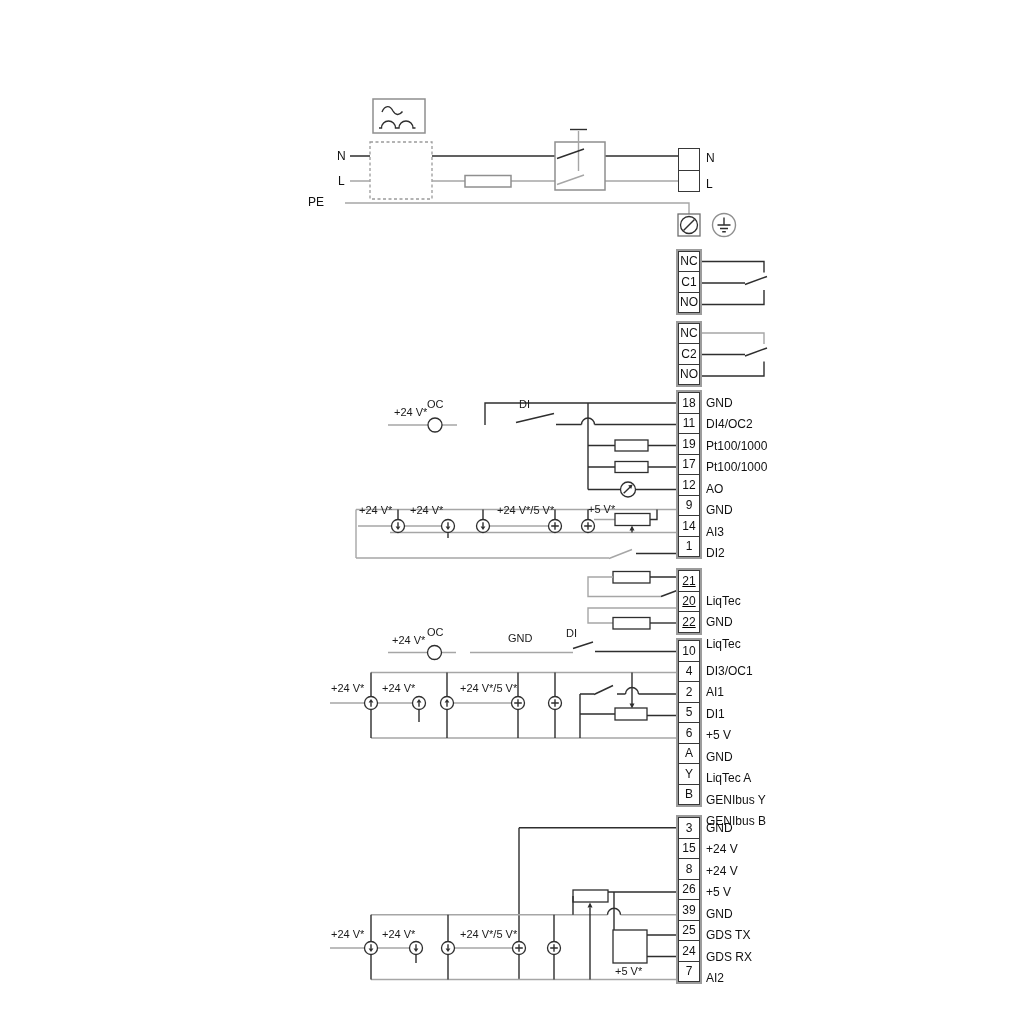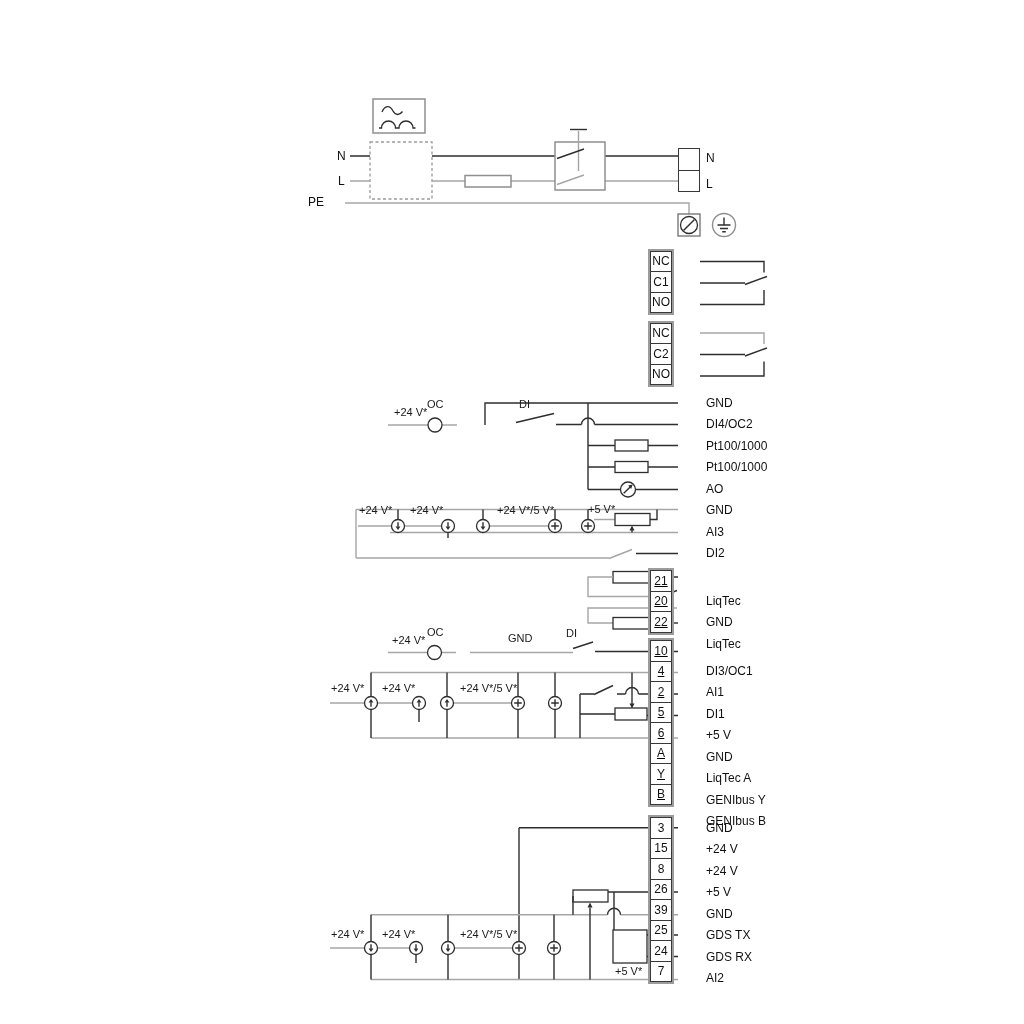--- a/index.html
+++ b/index.html
@@ -7,21 +7,21 @@
          font-family:"Liberation Sans",sans-serif;}
   svg{position:absolute;left:0;top:0;}
   .g{stroke:#a6a6a6;stroke-width:1.4;fill:none;}
   .d{stroke:#2e2e2e;stroke-width:1.4;fill:none;}
   .box{stroke:#2e2e2e;stroke-width:1.3;fill:#fff;}
   .gbox{stroke:#8f8f8f;stroke-width:1.5;fill:#fff;}
   .ah{fill:#2e2e2e;stroke:none;}
   .dash{stroke:#9a9a9a;stroke-width:1.3;fill:none;stroke-dasharray:3,2.5;}
   .lbl{position:absolute;font-size:12px;color:#111;white-space:nowrap;}
   .ann{position:absolute;font-size:11px;color:#1a1a1a;white-space:nowrap;}
-  .tcells{position:absolute;left:648px;border:2px solid #9c9c9c;background:#fca5a5;text-align:right;}
+  .tcells{position:absolute;left:676px;border:2px solid #9c9c9c;background:#fca5a5;text-align:right;}
   .tcell{width:22px;height:21.5px;box-sizing:border-box;border:1px solid #383838;margin-top:-1px;
          display:flex;align-items:center;justify-content:center;font-size:12px;color:#111;background:#fff;}
   .tcell:first-child{margin-top:0;}
   .tlabels{position:absolute;left:706px;}
   .tlabel{height:21.5px;display:flex;align-items:center;font-size:12px;color:#111;white-space:nowrap;}
   .nlbox{position:absolute;left:678px;top:148px;width:22px;box-sizing:border-box;border:1.5px solid #383838;background:#fff;}
   .nlcell{width:100%;height:21px;box-sizing:border-box;}
   .nlcell + .nlcell{border-top:1.5px solid #383838;}
 </style>
 </head>
@@ -198,20 +198,30 @@
     <div class="tcell">NC</div>
     <div class="tcell">C1</div>
     <div class="tcell">NO</div>
   </div>
   <div class="tcells" style="top:320.5px;">
     <div class="tcell">NC</div>
     <div class="tcell">C2</div>
     <div class="tcell">NO</div>
   </div>
 
+  <div class="tcells" style="top:390px;">
+    <div class="tcell">18</div>
+    <div class="tcell">11</div>
+    <div class="tcell">19</div>
+    <div class="tcell">17</div>
+    <div class="tcell">12</div>
+    <div class="tcell">9</div>
+    <div class="tcell">14</div>
+    <div class="tcell">1</div>
+  </div>
   <div class="tlabels" style="top:392px;">
     <div class="tlabel">GND</div>
     <div class="tlabel">DI4/OC2</div>
     <div class="tlabel">Pt100/1000</div>
     <div class="tlabel">Pt100/1000</div>
     <div class="tlabel">AO</div>
     <div class="tlabel">GND</div>
     <div class="tlabel">AI3</div>
     <div class="tlabel">DI2</div>
   </div>
@@ -220,21 +230,21 @@
     <div class="tcell">21</div>
     <div class="tcell">20</div>
     <div class="tcell">22</div>
   </div>
   <div class="tlabels" style="top:570px;margin-top:20px;">
     <div class="tlabel">LiqTec</div>
     <div class="tlabel">GND</div>
     <div class="tlabel">LiqTec</div>
   </div>
 
-  <div class="tcells" style="top:638px;text-decoration:underline;">
+  <div class="tcells" style="top:638px;">
     <div class="tcell">10</div>
     <div class="tcell">4</div>
     <div class="tcell">2</div>
     <div class="tcell">5</div>
     <div class="tcell">6</div>
     <div class="tcell">A</div>
     <div class="tcell">Y</div>
     <div class="tcell">B</div>
   </div>
   <div class="tlabels" style="top:640px;margin-top:20px;">

